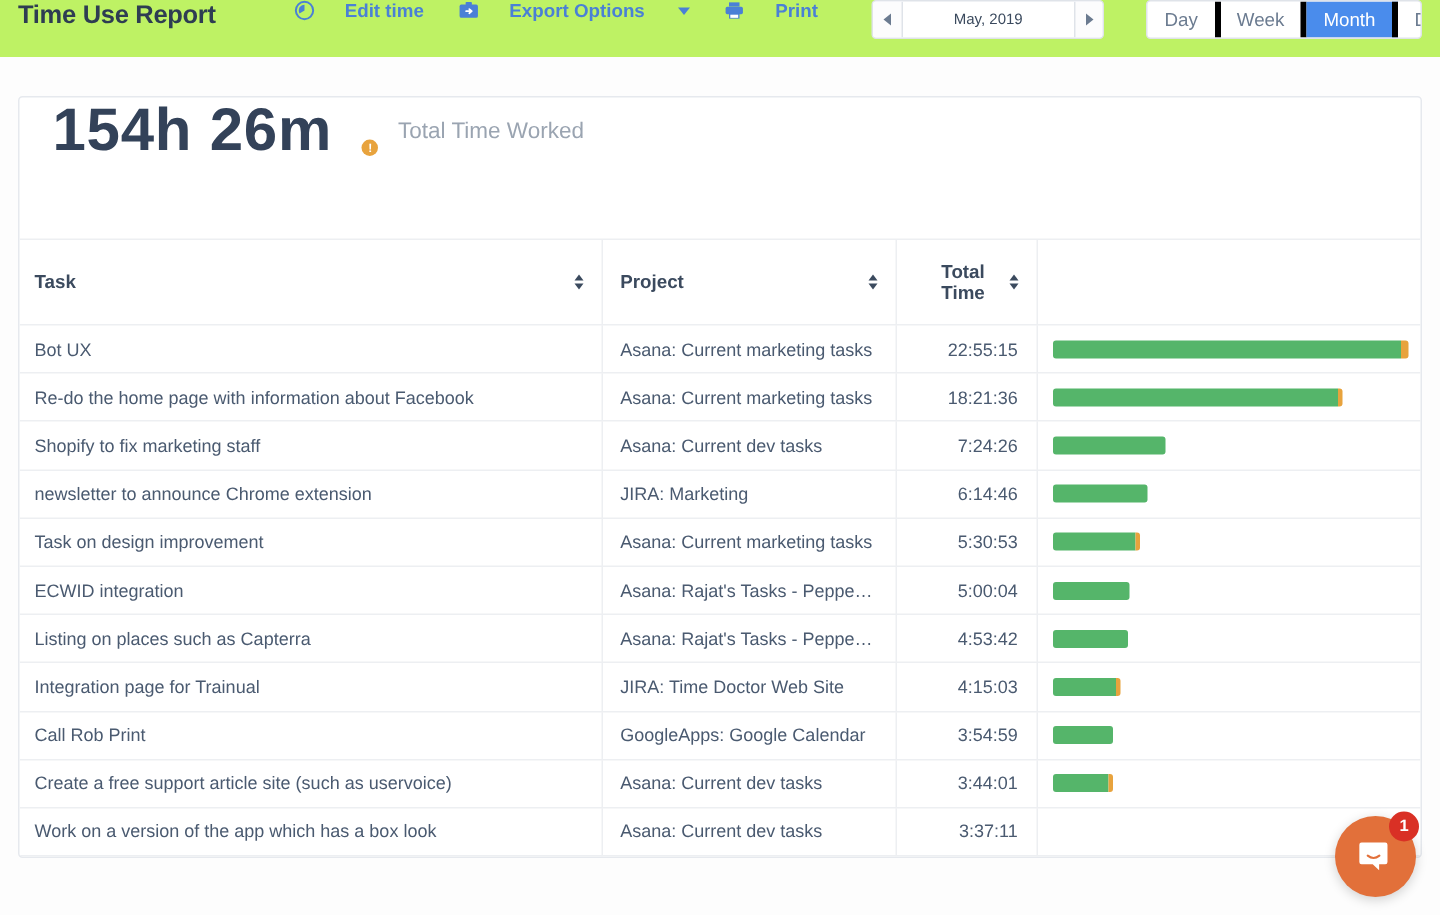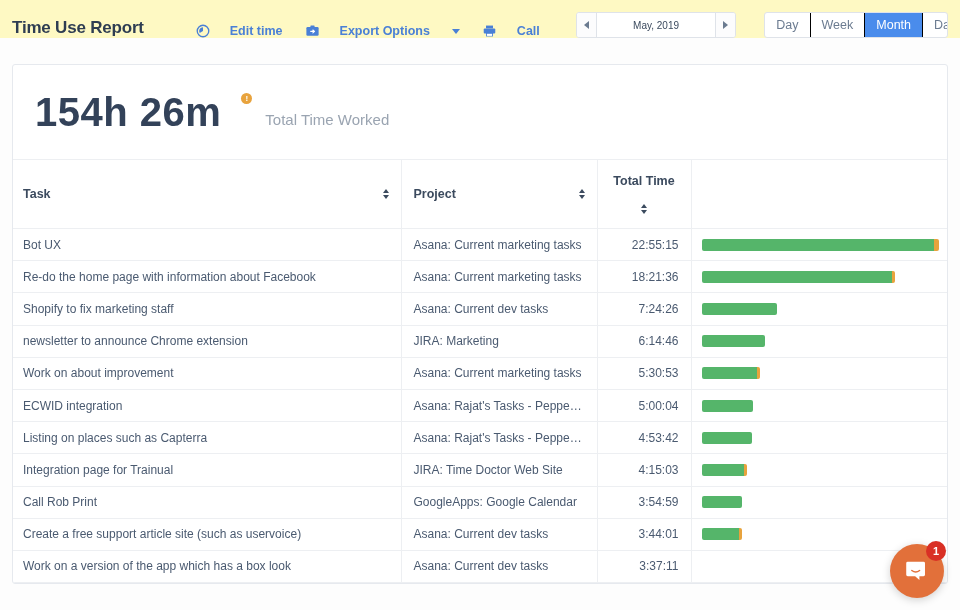--- a/index.html
+++ b/index.html
@@ -8,23 +8,23 @@
     background: #fdfdfd;
     font-family: "Liberation Sans", sans-serif;
     overflow: hidden;
     color: #3b4a5e;
   }
 
   
   .topbar {
     height: 38px;
     display: flex;
-    align-items: flex-end;
+    align-items: flex-start;
     padding: 0 12px;
-    background: #fef9c3;
+    background: #bef264;
   }
   .page-title {
     font-size: 17px;
     font-weight: bold;
     color: #2e3d52;
     letter-spacing: -0.2px;
     white-space: nowrap;
   }
   .toolbar {
     display: flex;
@@ -86,41 +86,40 @@
     border: 1px solid #dfe3e9;
     border-radius: 3px;
     overflow: hidden;
     background: #fff;
   }
   .rangetabs .rt {
     display: flex; align-items: center; justify-content: center;
     padding: 0 11px;
     font-size: 12.5px;
     color: #6b7b90;
-    border-right: 1px solid #000000;
+    border-right: 4px solid #000000;
     cursor: pointer;
     white-space: nowrap;
   }
   .rangetabs .rt:last-child { border-right: none; }
   .rangetabs .rt.active { background: #4a8cec; color: #fff; }
 
   
   .card {
     position: absolute;
     left: 12px; top: 64px;
     width: 936px;
     background: #ffffff;
     border: 1px solid #e6e9ee;
     border-radius: 3px;
     overflow: hidden;
   }
   .summary {
     height: 95px;
     display: flex;
-    align-items: center;
     padding-left: 22px;
     border-bottom: 1px solid #edeff2;
   }
   .big-total {
     font-size: 40px;
     font-weight: bold;
     color: #334259;
     letter-spacing: 0.5px;
     white-space: nowrap;
   }
@@ -154,21 +153,21 @@
     border-bottom: 1px solid #edeff2;
     border-right: 1px solid #edeff2;
     height: 42px;
     vertical-align: middle;
   }
   th.c-task { width: 388px; padding-left: 10px; }
   th.c-proj { width: 196px; }
   th.c-time { width: 94px; text-align: right; }
   th.c-bar  { width: 258px; border-right: none; }
   .th-in { display: flex; align-items: center; justify-content: space-between; }
-  .th-in.right { justify-content: flex-start; gap: 16px; flex-direction: column; }
+  .th-in.right { justify-content: flex-start; gap: 16px; }
   .sorter {
     display: inline-flex; flex-direction: column; gap: 2px;
     cursor: pointer;
   }
   .sorter i { display:block; width:0;height:0;border-left:3.5px solid transparent;border-right:3.5px solid transparent; }
   .sorter i.up { border-bottom: 4px solid #3b4a5e; }
   .sorter i.dn { border-top: 4px solid #3b4a5e; }
 
   td {
     font-size: 12px;
@@ -246,21 +245,21 @@
 
     <div class="tool-action">
       <span class="ic">
         <svg width="15" height="14" viewBox="0 0 16 16">
           <rect x="4" y="1.8" width="8" height="3.2" fill="#4a80d6"></rect>
           <rect x="1.4" y="5.2" width="13.2" height="5.6" rx="1.2" fill="#4a80d6"></rect>
           <rect x="4" y="10.2" width="8" height="4" fill="#4a80d6"></rect>
           <rect x="5" y="11.2" width="6" height="2.4" fill="#ffffff"></rect>
         </svg>
       </span>
-      <span>Call</span>
+      <span>Print</span>
     </div>
   </div>
 
   <div class="datenav">
     <div class="arrow left">
       <span class="tri-l"></span>
     </div>
     <div class="label">May, 2019</div>
     <div class="arrow right">
       <span class="tri-r"></span>
@@ -353,21 +352,21 @@
           <td class="c-task">newsletter to announce Chrome extension</td>
           <td class="c-proj">JIRA: Marketing</td>
           <td class="c-time">6:14:46</td>
           <td class="c-bar">
             <div class="barwrap">
               <div class="bar-green solo" style="width: 63px;"></div>
             </div>
           </td>
         </tr>
         <tr>
-          <td class="c-task">Work on about improvement</td>
+          <td class="c-task">Task on design improvement</td>
           <td class="c-proj">Asana: Current marketing tasks</td>
           <td class="c-time">5:30:53</td>
           <td class="c-bar">
             <div class="barwrap">
               <div class="bar-green" style="width: 55px;"></div>
               <div class="bar-orange" style="width: 3px;"></div>
             </div>
           </td>
         </tr>
         <tr>

